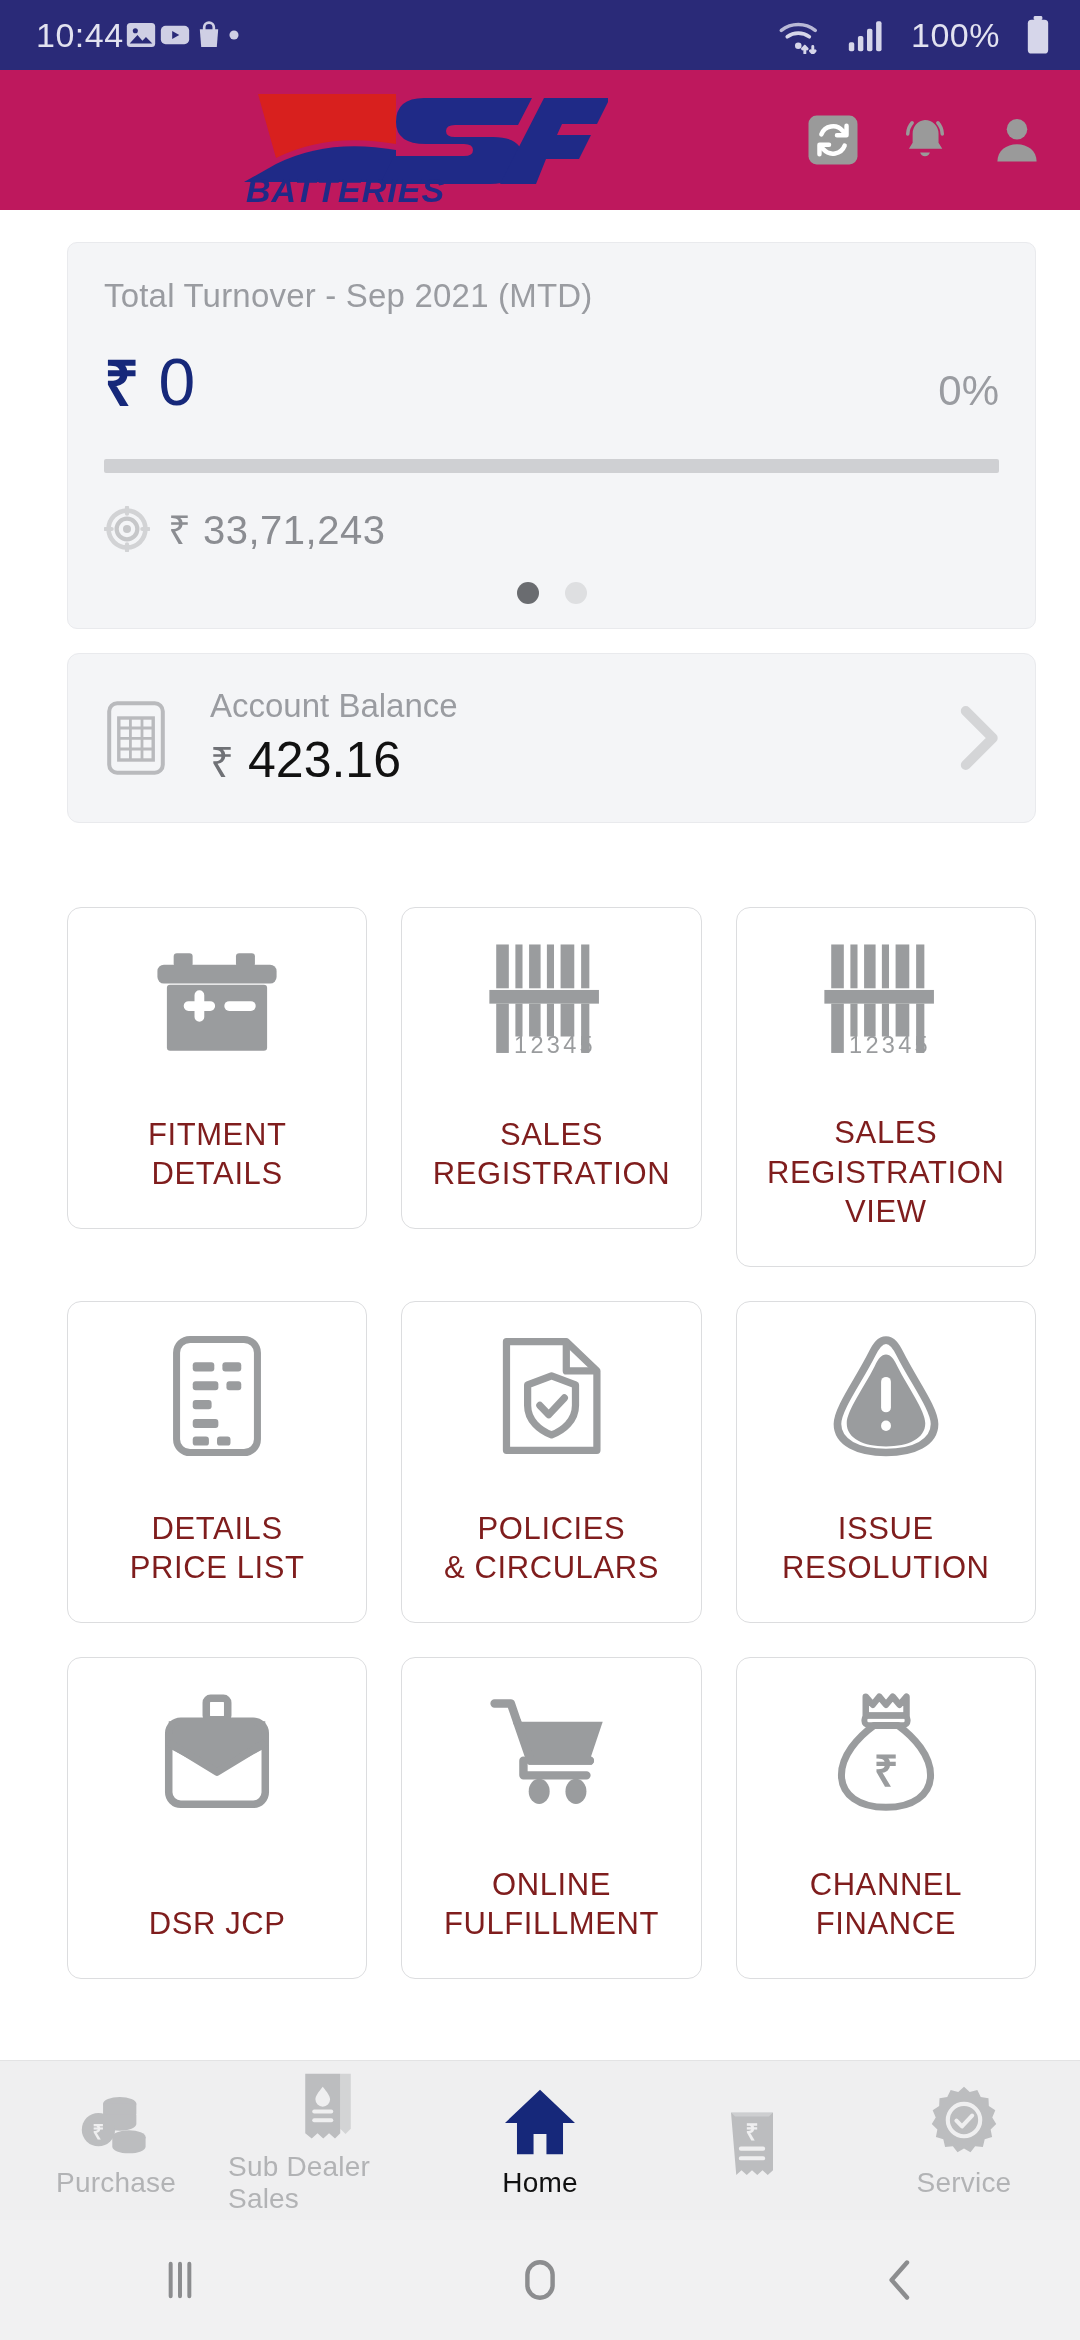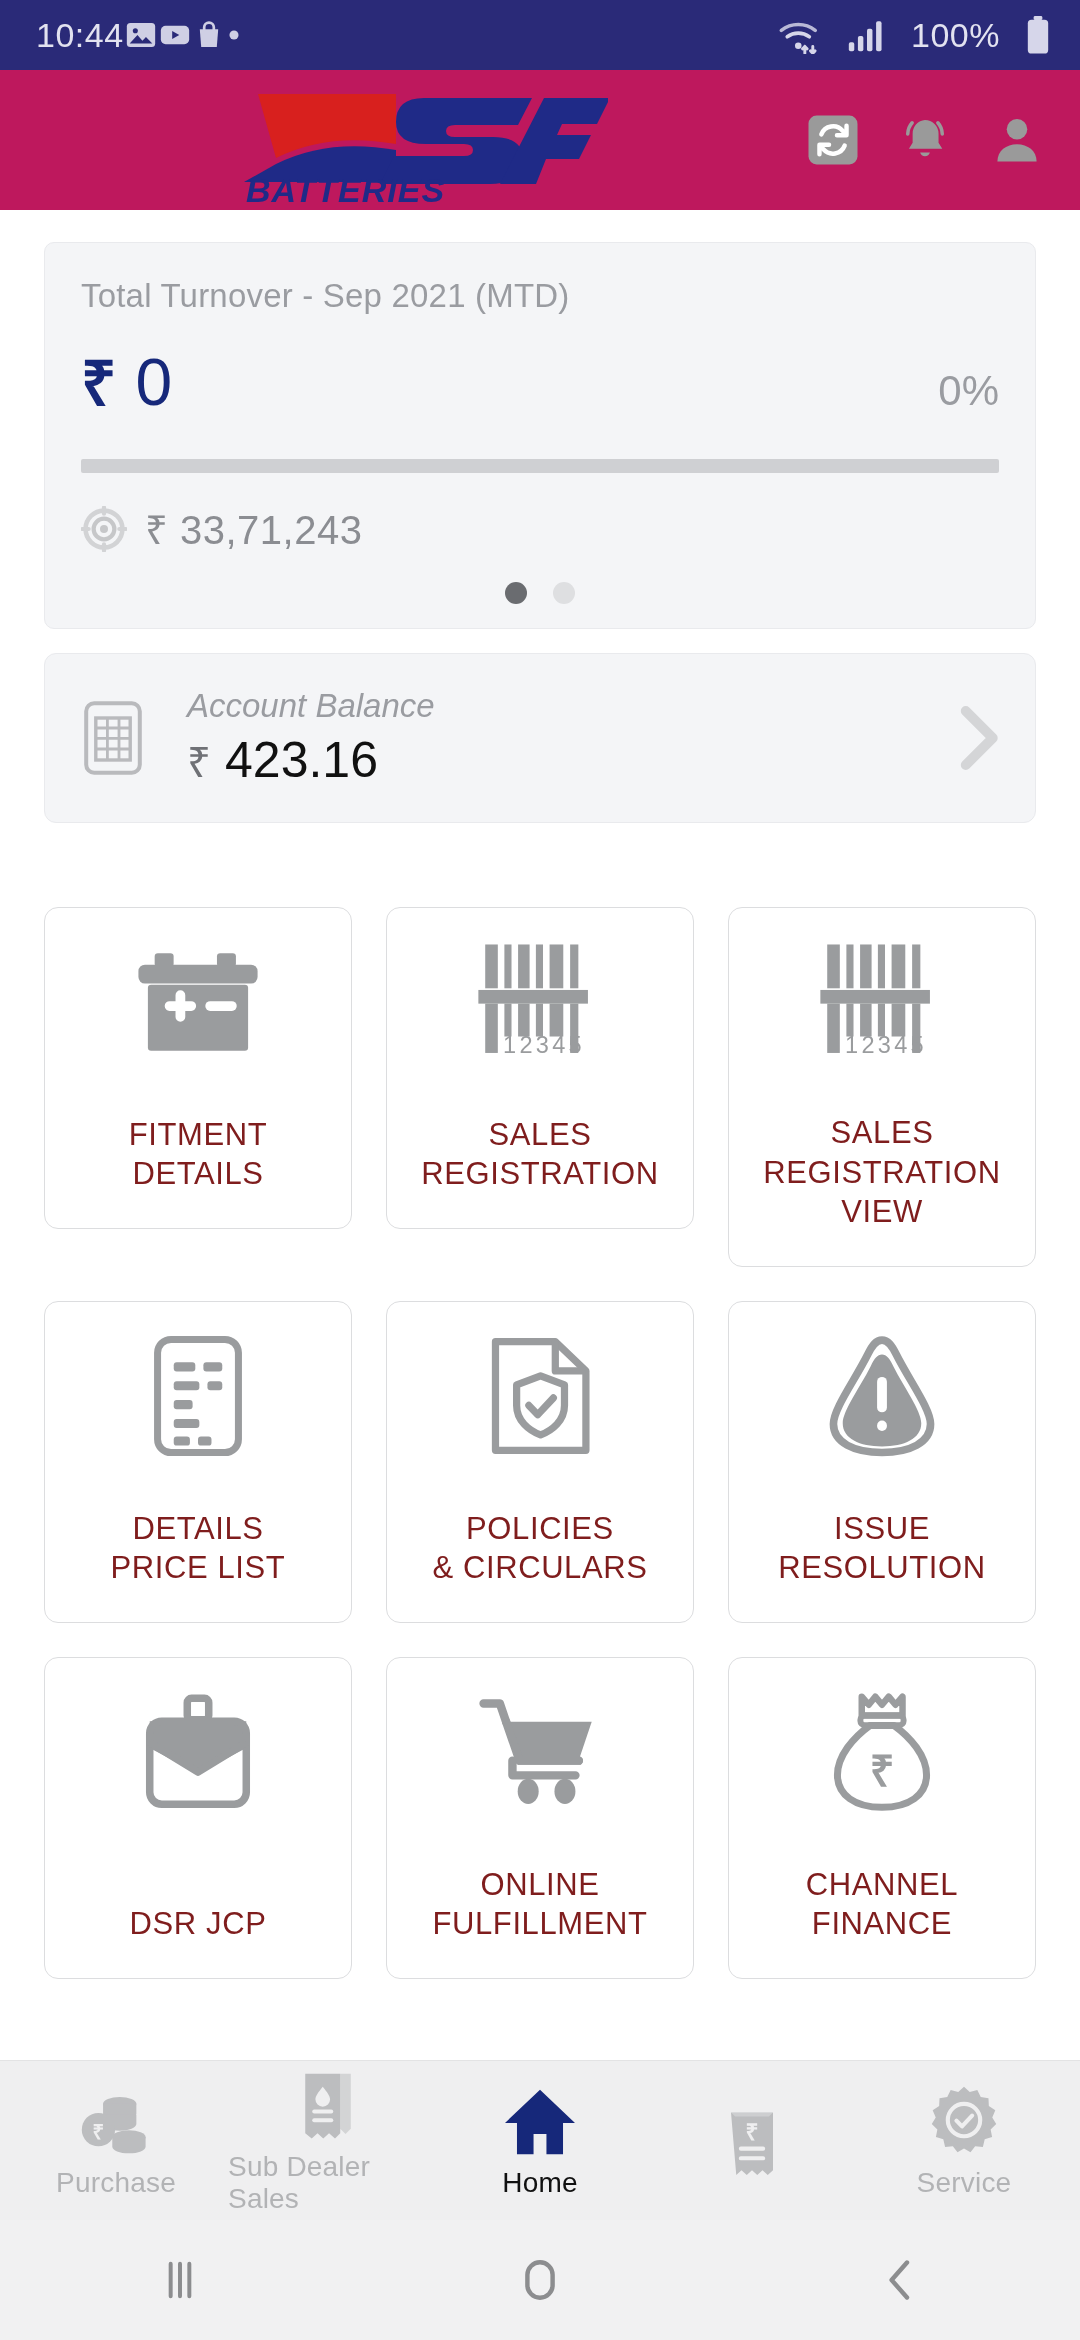--- a/index.html
+++ b/index.html
@@ -27,21 +27,21 @@
   .appbar {
     flex:0 0 140px; background:#be185d;
     display:flex; align-items:center; position:relative;
     padding:0 34px 0 0;
   }
   .logo-wrap { position:absolute; left:228px; top:16px; width:380px; height:120px; }
   .header-icons { margin-left:auto; display:flex; align-items:center; gap:34px; }
   .hdr-ico { width:58px; height:58px; display:flex; align-items:center; justify-content:center; }
 
   
-  .content { flex:1 1 auto; padding:0 44px; overflow:hidden; }
+  .content { flex:1 1 auto; padding:0 44px; overflow:hidden;margin-left:23px; }
 
   
   .turnover-card {
     margin-top:32px; background:#f4f5f7; border:1px solid #e9eaed;
     border-radius:10px; padding:34px 36px 24px 36px; position:relative;
   }
   .turnover-title { font-size:33px; color:#9a9ca1; letter-spacing:0.2px; }
   .turnover-row { display:flex; align-items:flex-end; justify-content:space-between; margin-top:24px; }
   .turnover-amount {
     font-size:66px; color:#16287a; font-weight:400; letter-spacing:1px;
@@ -57,21 +57,21 @@
   .dot { width:22px; height:22px; border-radius:50%; background:#dedfe1; }
   .dot.active { background:#6a6c70; }
 
   
   .balance-card {
     margin-top:24px; background:#f4f5f7; border:1px solid #e9eaed;
     border-radius:12px; height:170px; display:flex; align-items:center;
     padding:0 30px 0 38px; gap:30px;
   }
   .bal-text { flex:1 1 auto; display:flex; flex-direction:column; gap:6px; padding-left:14px; }
-  .bal-label { font-size:33px; color:#9a9ca1;font-style:italic; }
+  .bal-label { font-size:33px; color:#9a9ca1; }
   .bal-value { font-size:50px; color:#111111; display:flex; align-items:baseline; gap:14px; }
   .bal-rupee { font-size:42px; color:#6f7176; }
 
   
   .tiles { margin-top:84px; display:flex; flex-direction:column; gap:34px; }
   .tile-row { display:flex; gap:34px; align-items:flex-start; }
   .tile {
     flex:1 1 0; background:#ffffff; border:1px solid #dcdddf; border-radius:14px;
     display:flex; flex-direction:column; align-items:center; justify-content:center;
     padding:28px 10px 34px 10px; min-height:322px;

